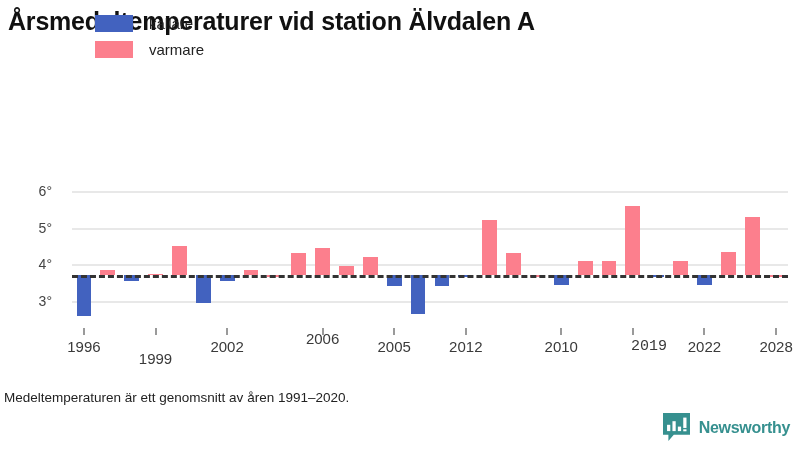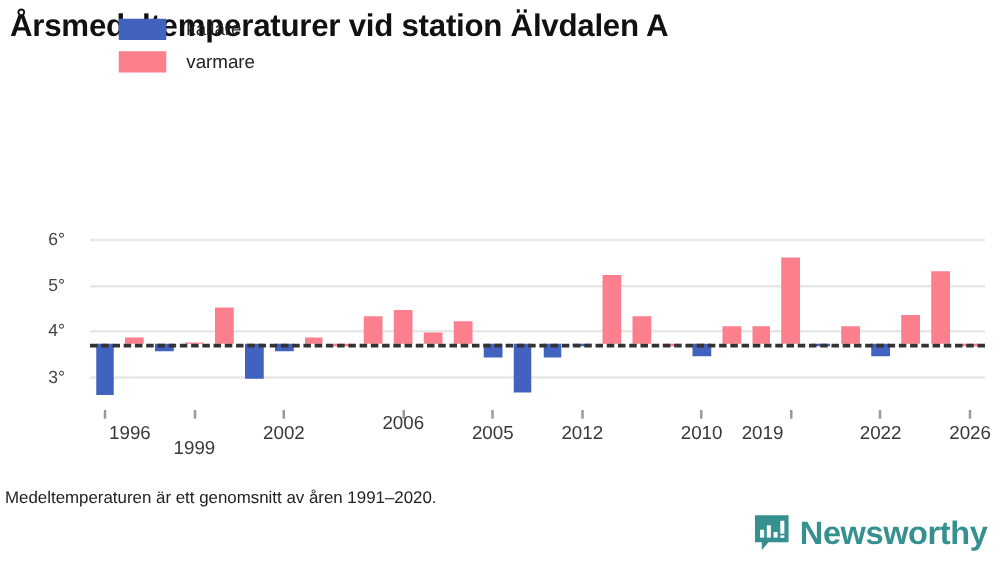--- a/index.html
+++ b/index.html
@@ -133,21 +133,21 @@
     bottom: 8px;
     display: flex;
     align-items: center;
   }
   .brand-mark {
     width: 27px;
     height: 29px;
     margin-right: 9px;
   }
   .brand-name {
-    font-size: 26px;
+    font-size: 16px;
     font-weight: bold;
     color: #36908f;
     letter-spacing: -0.3px;
   }
 </style>
 </head>
 <body>
 
 <div class="page">
 
@@ -189,39 +189,39 @@
         <div class="bar warm" title="2018: 4.1°" style="left: 529.601px; width: 14.7973px; top: 80.7595px; height: 14.6835px;"></div>
         <div class="bar warm" title="2019: 5.6°" style="left: 553.468px; width: 14.7973px; top: 25.6962px; height: 69.7468px;"></div>
         <div class="bar cold" title="2020: 3.65°" style="left: 577.335px; width: 14.7973px; top: 95.443px; height: 1.83544px;"></div>
         <div class="bar warm" title="2021: 4.1°" style="left: 601.201px; width: 14.7973px; top: 80.7595px; height: 14.6835px;"></div>
         <div class="bar cold" title="2022: 3.45°" style="left: 625.068px; width: 14.7973px; top: 95.443px; height: 9.17722px;"></div>
         <div class="bar warm" title="2023: 4.35°" style="left: 648.935px; width: 14.7973px; top: 71.5823px; height: 23.8608px;"></div>
         <div class="bar warm" title="2024: 5.3°" style="left: 672.801px; width: 14.7973px; top: 36.7089px; height: 58.7342px;"></div>
         <div class="bar warm" title="2025: 3.7°" style="left: 696.668px; width: 14.7973px; top: 95.443px; height: 1.5px;"></div>
         <div class="baseline" style="top: 95.443px;"></div>
         <div class="tick" style="left: 11.9333px; top: 148px;"></div>
-        <div class="xlabel" style="left: 11.9333px; top: 158px; margin-left: 20px;">1996</div>
+        <div class="xlabel" style="left: 11.9333px; top: 158px;">1996</div>
         <div class="tick" style="left: 83.5333px; top: 148px;"></div>
         <div class="xlabel" style="left: 83.5333px; top: 170px;">1999</div>
         <div class="tick" style="left: 155.133px; top: 148px;"></div>
         <div class="xlabel" style="left: 155.133px; top: 158px;">2002</div>
         <div class="tick" style="left: 250.6px; top: 148px;"></div>
         <div class="xlabel" style="left: 250.6px; top: 150px;">2006</div>
         <div class="tick" style="left: 322.2px; top: 148px;"></div>
         <div class="xlabel" style="left: 322.2px; top: 158px;">2005</div>
         <div class="tick" style="left: 393.8px; top: 148px;"></div>
         <div class="xlabel" style="left: 393.8px; top: 158px;">2012</div>
         <div class="tick" style="left: 489.267px; top: 148px;"></div>
         <div class="xlabel" style="left: 489.267px; top: 158px;">2010</div>
         <div class="tick" style="left: 560.867px; top: 148px;"></div>
-        <div class="xlabel" style="left: 538px; top: 158px;">2019</div>
+        <div class="xlabel" style="left: 577px; top: 158px; font-family: Liberation Mono, monospace;">2019</div>
         <div class="tick" style="left: 632.467px; top: 148px;"></div>
         <div class="xlabel" style="left: 632.467px; top: 158px;">2022</div>
         <div class="tick" style="left: 704.067px; top: 148px;"></div>
-        <div class="xlabel" style="left: 704.067px; top: 158px;">2026</div>
+        <div class="xlabel" style="left: 704.067px; top: 158px;">2028</div>
       </div>
   </div>
 
   <div class="legend">
     <div class="legend-row">
       <span class="legend-swatch cold"></span>
       <span>kallare</span>
     </div>
     <div class="legend-row">
       <span class="legend-swatch warm"></span>

